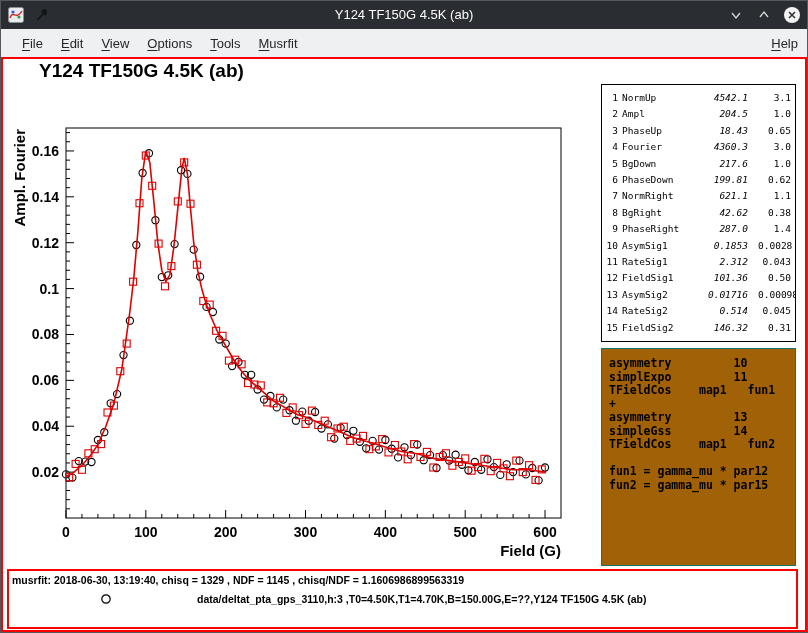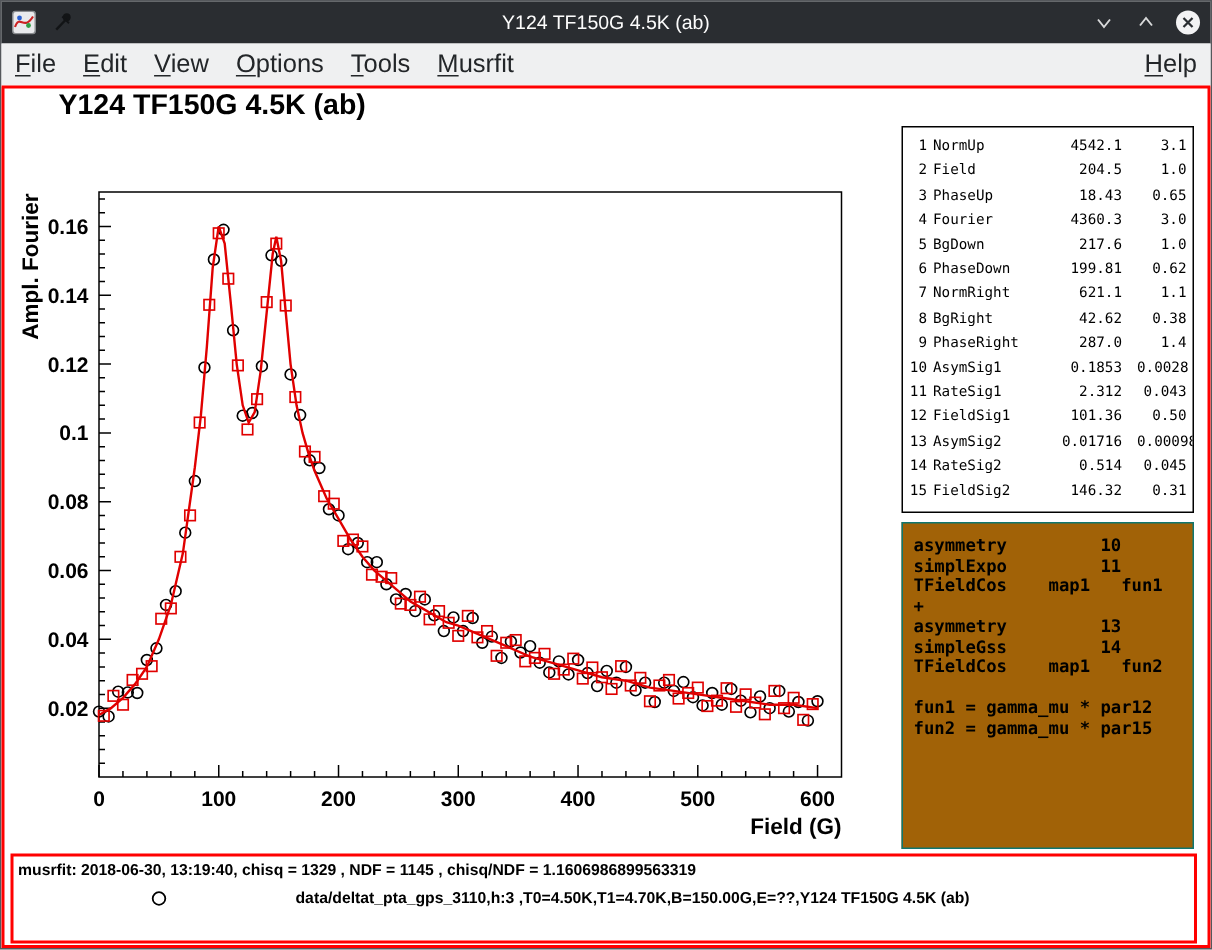--- a/index.html
+++ b/index.html
@@ -12,22 +12,22 @@
   .titlebar{position:absolute;top:0;left:0;right:0;height:28px;background:#2a2d31;}
   .titlebar-title{
     position:absolute;left:0;right:0;top:0;height:28px;line-height:28px;
     text-align:center;color:#fcfcfc;font-size:13px;
   }
   .tb-left{position:absolute;left:6px;top:5px;display:flex;gap:8px;z-index:2;}
   .tb-right{position:absolute;right:6px;top:5px;display:flex;gap:10px;z-index:2;align-items:center;}
   .tb-btn{width:18px;height:18px;display:flex;align-items:center;justify-content:center;cursor:default;}
   
   .menubar{
-    position:absolute;top:28px;left:0;right:0;height:28px;background:#eff0f1;
-    display:flex;align-items:stretch;font-size:17px;color:#232629;
+    position:absolute;top:28px;left:12px;right:0;height:28px;background:#eff0f1;
+    display:flex;align-items:stretch;font-size:13px;color:#232629;
     border-bottom:1px solid #e2e3e4;
   }
   .menu-item{padding:0 9px;display:flex;align-items:center;}
   .menu-spacer{flex:1;}
   u{text-decoration:underline;text-underline-offset:2px;}
   
   .canvas{
     position:absolute;top:56px;left:0;right:0;bottom:0;
     background:#ffffff;border:2px solid #ff0000;
   }
@@ -44,21 +44,21 @@
     border:1px solid #000;background:#fff;box-sizing:border-box;
     padding:5px 4px;overflow:hidden;
   }
   .prow{
     display:grid;grid-template-columns:16px 74px 52px 1fr;
     font-family:"DejaVu Sans Mono",monospace;font-size:9.5px;line-height:16.4px;
     color:#000;white-space:nowrap;
   }
   .pc0{text-align:right;padding-right:4px;}
   .pc1{text-align:left;}
-  .pc2{text-align:right;}
+  .pc2{text-align:right;font-style:italic;}
   .pc3{text-align:right;padding-left:10px;}
   
   .tbox{
     position:absolute;left:598px;top:289px;width:195px;height:218px;
     border:1px solid #0f766e;background:#a16207;box-sizing:border-box;overflow:hidden;
   }
   .tbox pre{
     margin:0;padding:8px 7px;font-family:"DejaVu Sans Mono",monospace;
     font-size:11.5px;line-height:13.5px;font-weight:bold;color:#000;white-space:pre;
   }
@@ -398,21 +398,21 @@
 
   <div class="pbox" id="param-box">
       <div class="prow">
         <span class="pc0">1</span>
         <span class="pc1">NormUp</span>
         <span class="pc2">4542.1</span>
         <span class="pc3">3.1</span>
       </div>
       <div class="prow">
         <span class="pc0">2</span>
-        <span class="pc1">Field</span>
+        <span class="pc1">Ampl</span>
         <span class="pc2">204.5</span>
         <span class="pc3">1.0</span>
       </div>
       <div class="prow">
         <span class="pc0">3</span>
         <span class="pc1">PhaseUp</span>
         <span class="pc2">18.43</span>
         <span class="pc3">0.65</span>
       </div>
       <div class="prow">

